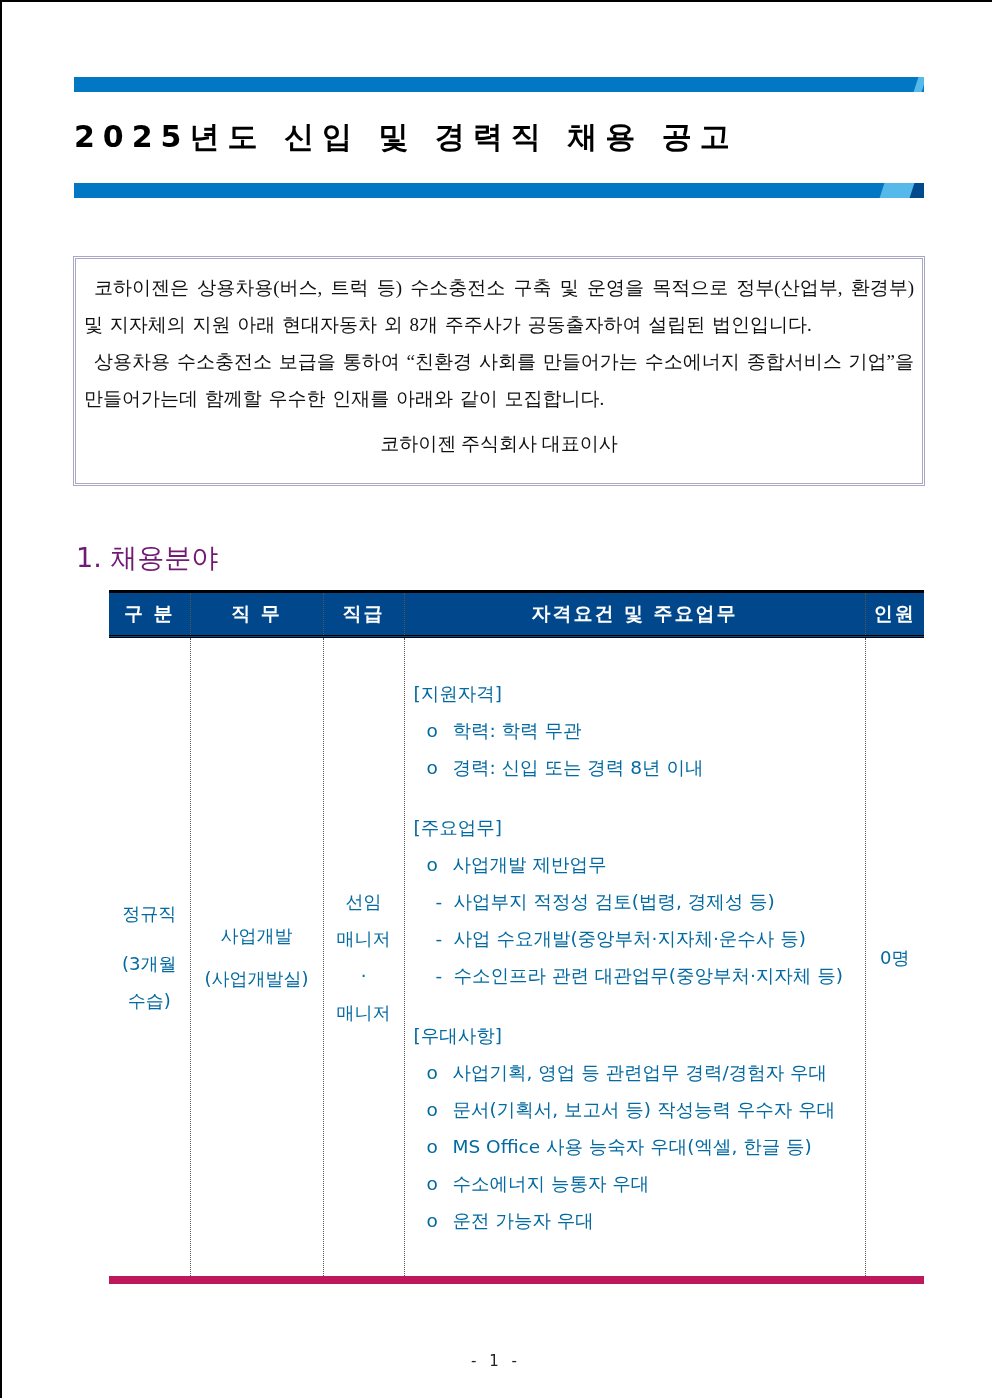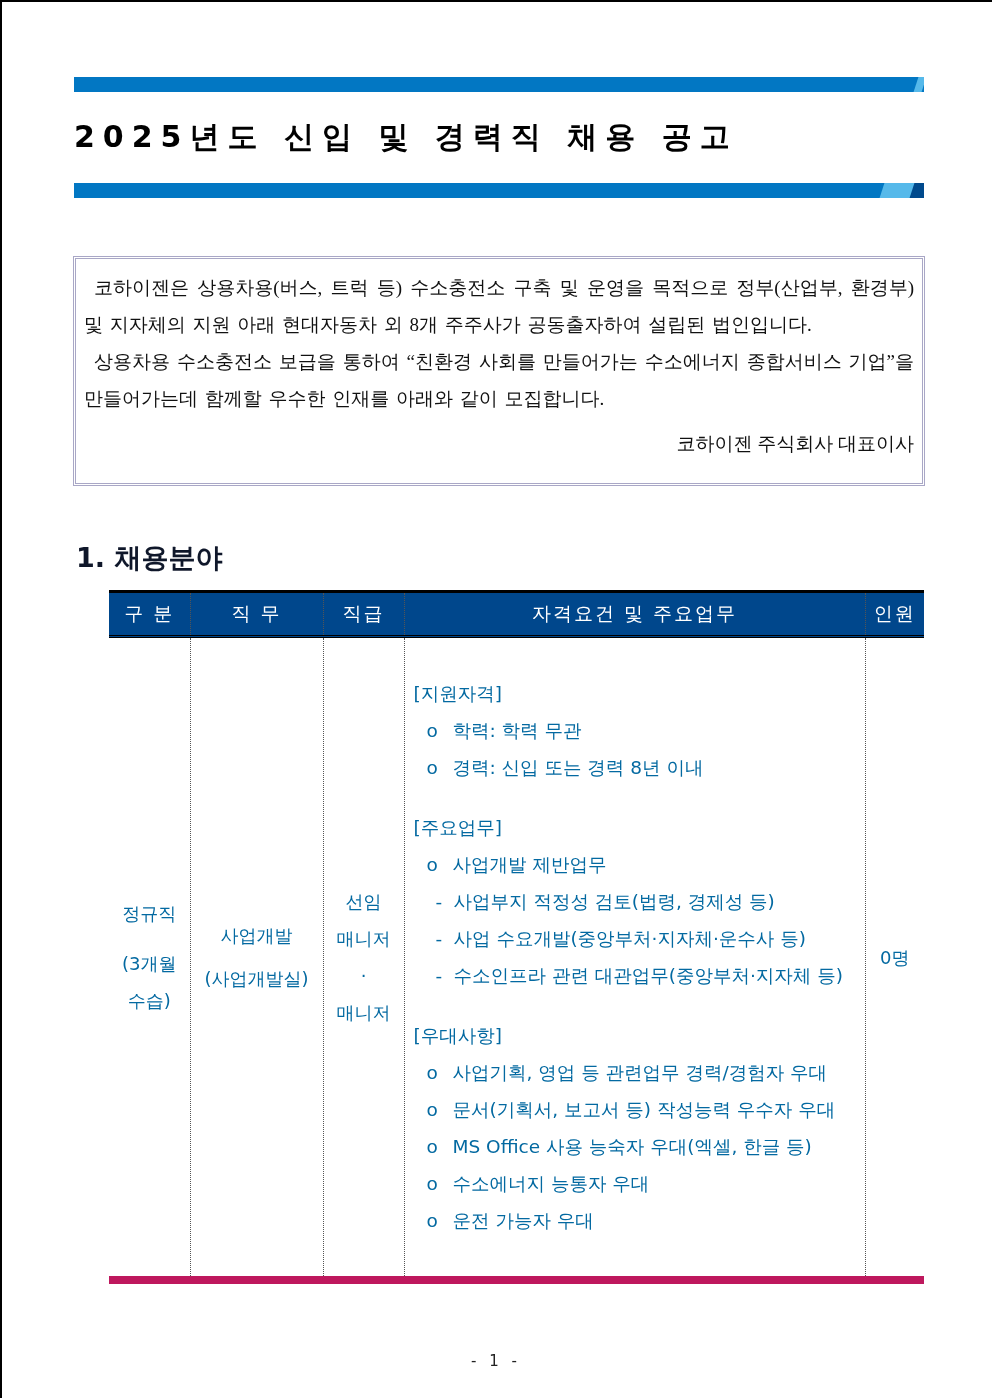--- a/index.html
+++ b/index.html
@@ -74,49 +74,49 @@
     color: #111;
     word-spacing: 2px;
   }
   .intro-text p {
     margin: 0;
     text-indent: 10px;
   }
   .intro-sign {
     font-size: 19px;
     line-height: 37px;
-    text-align: right;
+    text-align: center;
     margin-top: 8px;
   }
   
   .section-heading {
     position: absolute;
     left: 76px;
     top: 538px;
     font-size: 27px;
-    font-weight: bold;
-    color: #0f172a;
+    font-weight: normal;
+    color: #701a75;
     line-height: 40px;
   }
   
   .table-wrap {
     position: absolute;
     left: 109px;
     top: 590px;
     width: 815px;
   }
   table {
     border-collapse: collapse;
     width: 815px;
     table-layout: fixed;
   }
   thead th {
     background: #00478c;
     color: #fff;
-    font-weight: normal;
+    font-weight: bold;
     font-size: 19px;
     height: 42px;
     padding: 0;
     border-top: 3px solid #000;
     border-bottom: 3px double #000;
     border-left: 1px dotted #555;
     border-right: 1px dotted #555;
     letter-spacing: 2px;
   }
   thead th:first-child { border-left: none; }

